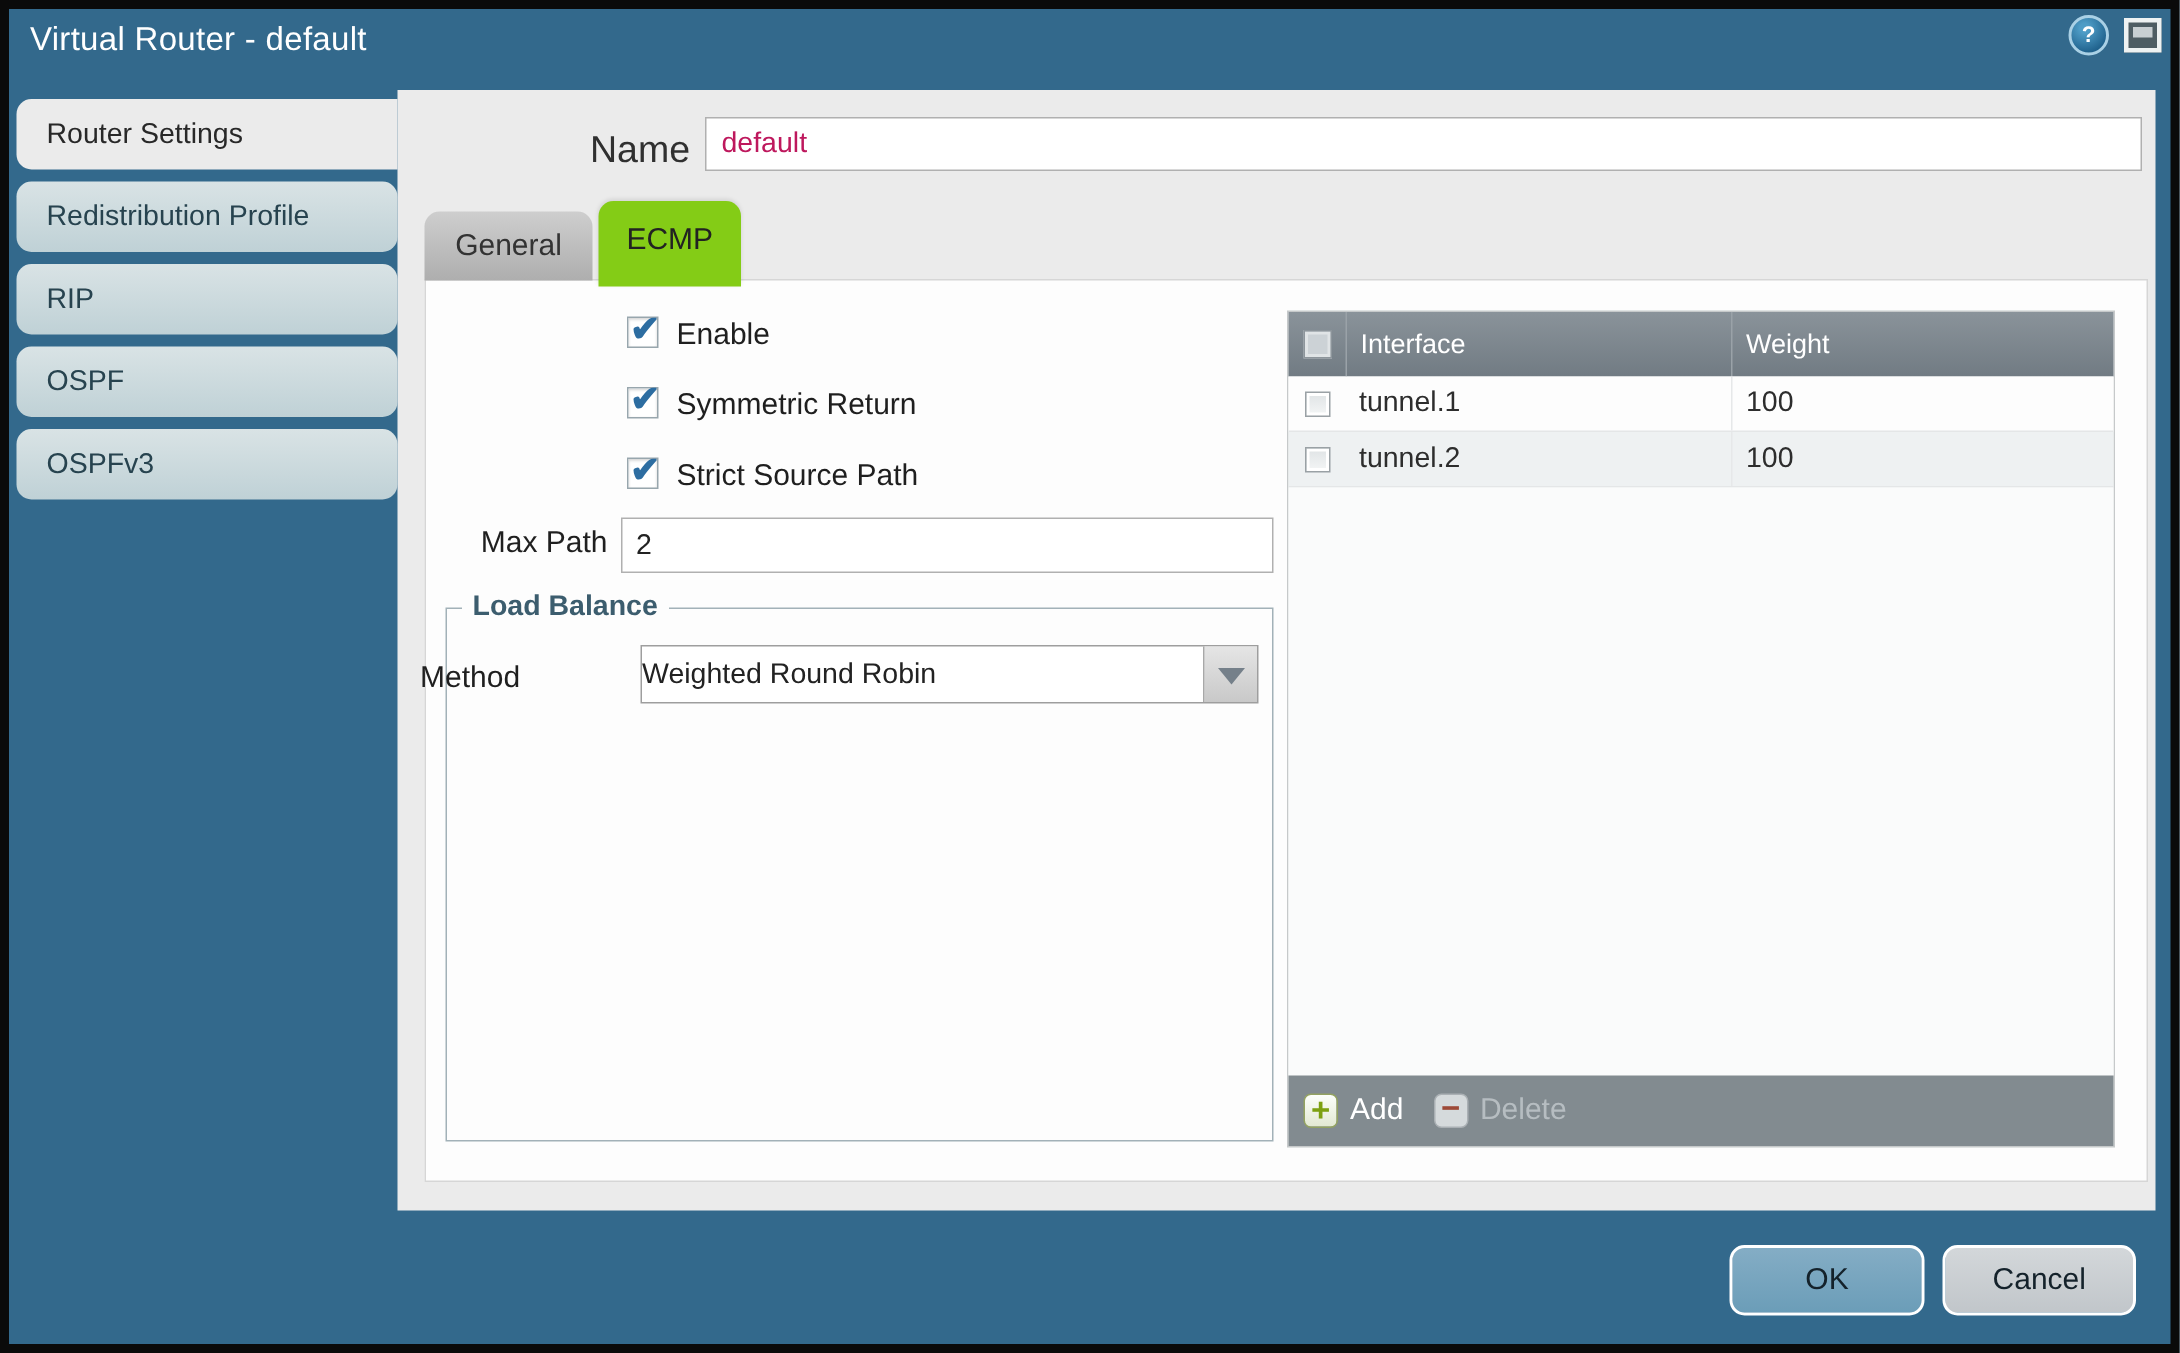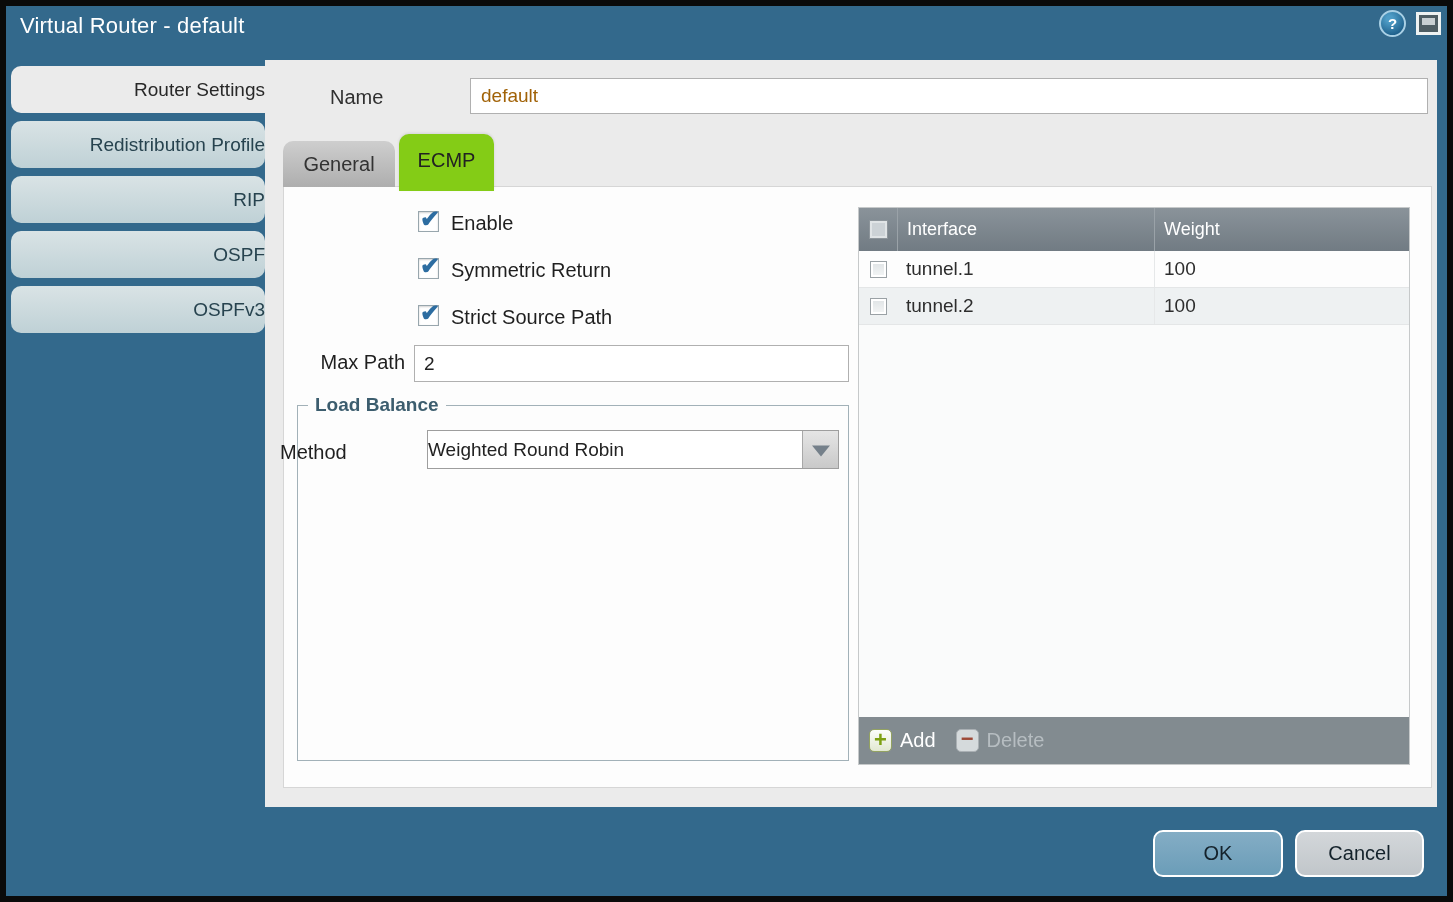--- a/index.html
+++ b/index.html
@@ -23,29 +23,29 @@
   .restore-icon .inner { position:absolute; left:3px; top:3px; width:13px; height:7px; background:#c8cfd2; }
 
   
   .content { left:265px; top:60px; width:1172px; height:747px; background:#ebebeb; }
 
   
   .sidebar { left:11px; top:66px; width:254px; }
   .side-item {
     position:relative; height:47px; margin-bottom:8px; border-radius:10px;
     background:linear-gradient(#d9e3e5,#bfd1d6); color:#27434f;
-    font-size:19px; line-height:47px; padding-left:20px; cursor:pointer;text-align:right;
+    font-size:19px; line-height:47px; padding-left:20px; cursor:pointer;
   }
   .side-item.active { border-radius:10px 0 0 10px; background:#ebebeb; color:#282828; }
 
   
-  .name-label { left:330px; top:86px; width:130px; text-align:left; font-size:20px; color:#303030; }
+  .name-label { left:330px; top:86px; width:130px; text-align:right; font-size:25px; color:#303030; }
   .name-input {
     left:470px; top:78px; width:958px; height:36px; border:1px solid #b0b0b0;
-    background:#fff; font-size:19px; color:#a16207; padding:0 10px; font-family:inherit;
+    background:#fff; font-size:19px; color:#be185d; padding:0 10px; font-family:inherit;
   }
 
   
   .tab-panel { left:283px; top:186px; width:1149px; height:602px; background:#fdfdfd; border:1px solid #d6d6d6; z-index:1; }
   .tab-general {
     left:283px; top:141px; width:112px; height:46px; border-radius:10px 10px 0 0;
     background:linear-gradient(#cecece,#aeaeae); text-align:center; line-height:46px;
     font-size:20px; color:#333; z-index:2; cursor:pointer;
   }
   .tab-ecmp {

